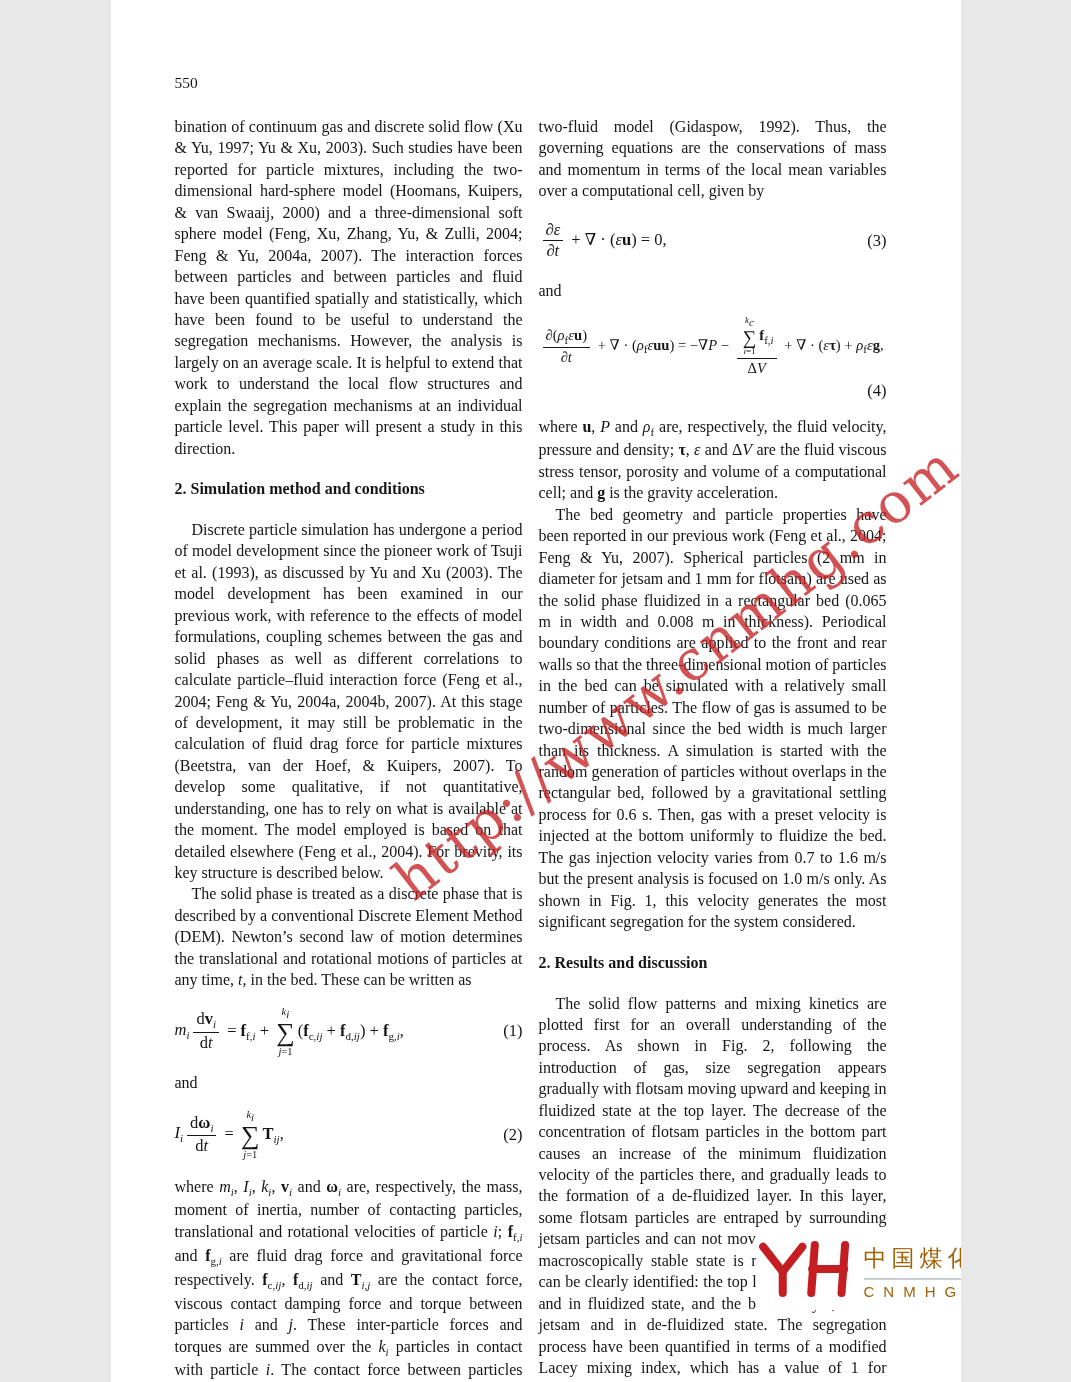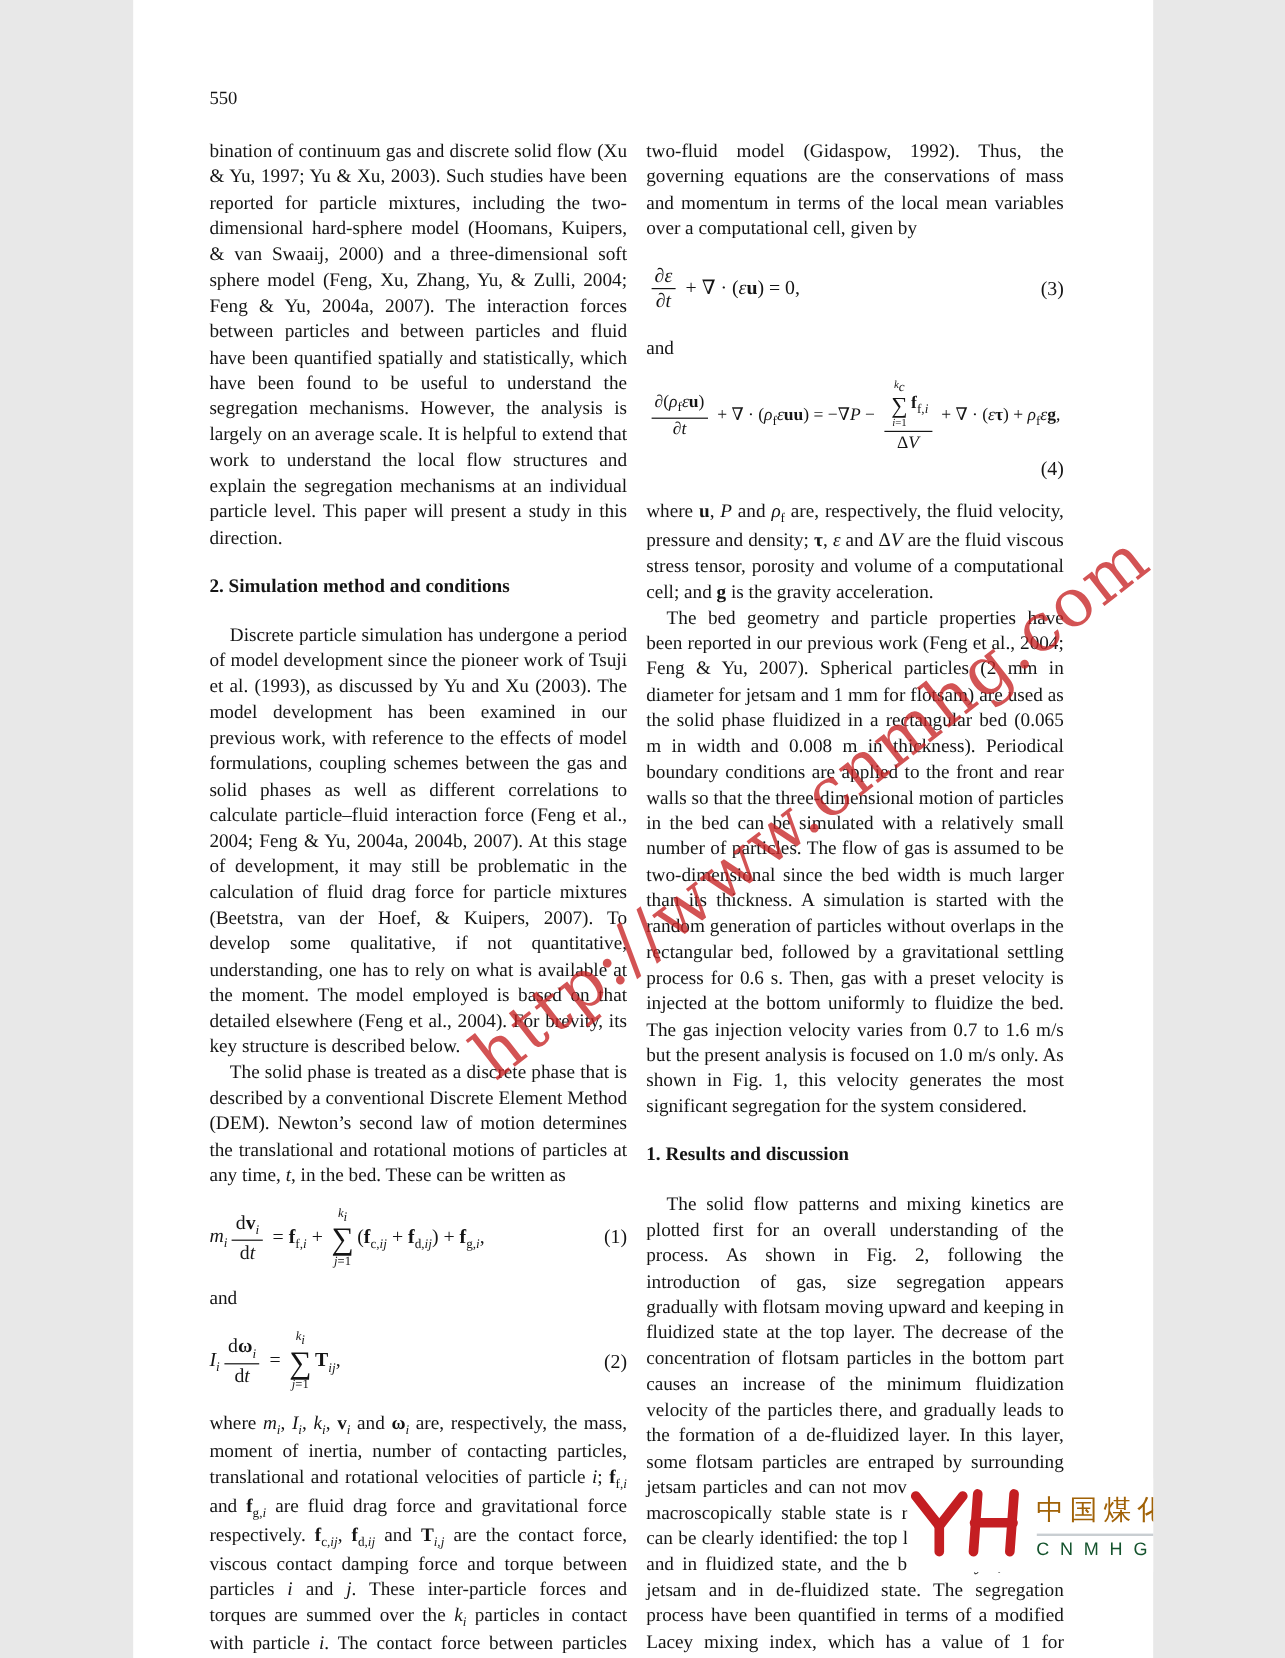--- a/index.html
+++ b/index.html
@@ -185,21 +185,21 @@
                 </span><b>f</b><sub>f,<i>i</i></sub></span>
               <span class="den">Δ<i>V</i></span>
             </span> + ∇ · (<i>ε</i><b>τ</b>) + <i>ρ</i><sub>f</sub><i>ε</i><b>g</b>,</span>
         <span class="eq-tag">(4)</span>
       </div>
 
       <p>where <b>u</b>, <i>P</i> and <i>ρ</i><sub>f</sub> are, respectively, the fluid velocity, pressure and density; <b>τ</b>, <i>ε</i> and Δ<i>V</i> are the fluid viscous stress tensor, porosity and volume of a computational cell; and <b>g</b> is the gravity acceleration.</p>
 
       <p class="indent">The bed geometry and particle properties have been reported in our previous work (Feng et al., 2004; Feng &amp; Yu, 2007). Spherical particles (2 mm in diameter for jetsam and 1 mm for flotsam) are used as the solid phase fluidized in a rectangular bed (0.065 m in width and 0.008 m in thickness). Periodical boundary conditions are applied to the front and rear walls so that the three-dimensional motion of particles in the bed can be simulated with a relatively small number of particles. The flow of gas is assumed to be two-dimensional since the bed width is much larger than its thickness. A simulation is started with the random generation of particles without overlaps in the rectangular bed, followed by a gravitational settling process for 0.6 s. Then, gas with a preset velocity is injected at the bottom uniformly to fluidize the bed. The gas injection velocity varies from 0.7 to 1.6 m/s but the present analysis is focused on 1.0 m/s only. As shown in Fig. 1, this velocity generates the most significant segregation for the system considered.</p>
 
-      <h2>1.  Results and discussion</h2>
+      <h2>2.  Results and discussion</h2>
 
       <p class="indent">The solid flow patterns and mixing kinetics are plotted first for an overall understanding of the process. As shown in Fig. 2, following the introduction of gas, size segregation appears gradually with flotsam moving upward and keeping in fluidized state at the top layer. The decrease of the concentration of flotsam particles in the bottom part causes an increase of the minimum fluidization velocity of the particles there, and gradually leads to the formation of a de-fluidized layer. In this layer, some flotsam particles are entraped by surrounding jetsam particles and can not move upward. Finally, a macroscopically stable state is reached. Two layers can be clearly identified: the top layer, rich in flotsam and in fluidized state, and the bottom layer, rich in jetsam and in de-fluidized state. The segregation process have been quantified in terms of a modified Lacey mixing index, which has a value of 1 for perfect mixing state and 0 for a fully segregated state (Feng et al., 2004). The mixing index decreases first due to the progress of segregation and then fluctuates around a certain value when the macroscopically stable state is reached. The transient segregation process takes about 20 s before the macrodynamically stable state is reached.</p>
 
       <p class="indent">The evolution of overall flow patterns must be related to the behavior of individual particles and therefore should be better</p>
     </div>
 
   </div>
 
   <div class="watermark-url">http://www.cnmhg.com</div>
 
@@ -211,17 +211,17 @@
           <path d="M52 8 L30 36"></path>
           <path d="M30 36 L30 60"></path>
           <path d="M66 6 L62 60"></path>
           <path d="M100 6 L96 60"></path>
           <path d="M63 33 L99 33"></path>
         </g>
       </svg>
     </span>
     <span class="logo-text">
       <span class="logo-chinese" style="color: #a16207;">中国煤化工</span>
-      <span class="logo-latin" style="color: #14532d;">CNMHG</span>
+      <span class="logo-latin" style="color: #a16207;">CNMHG</span>
     </span>
   </div>
 
 </div>
 
 </body></html>

